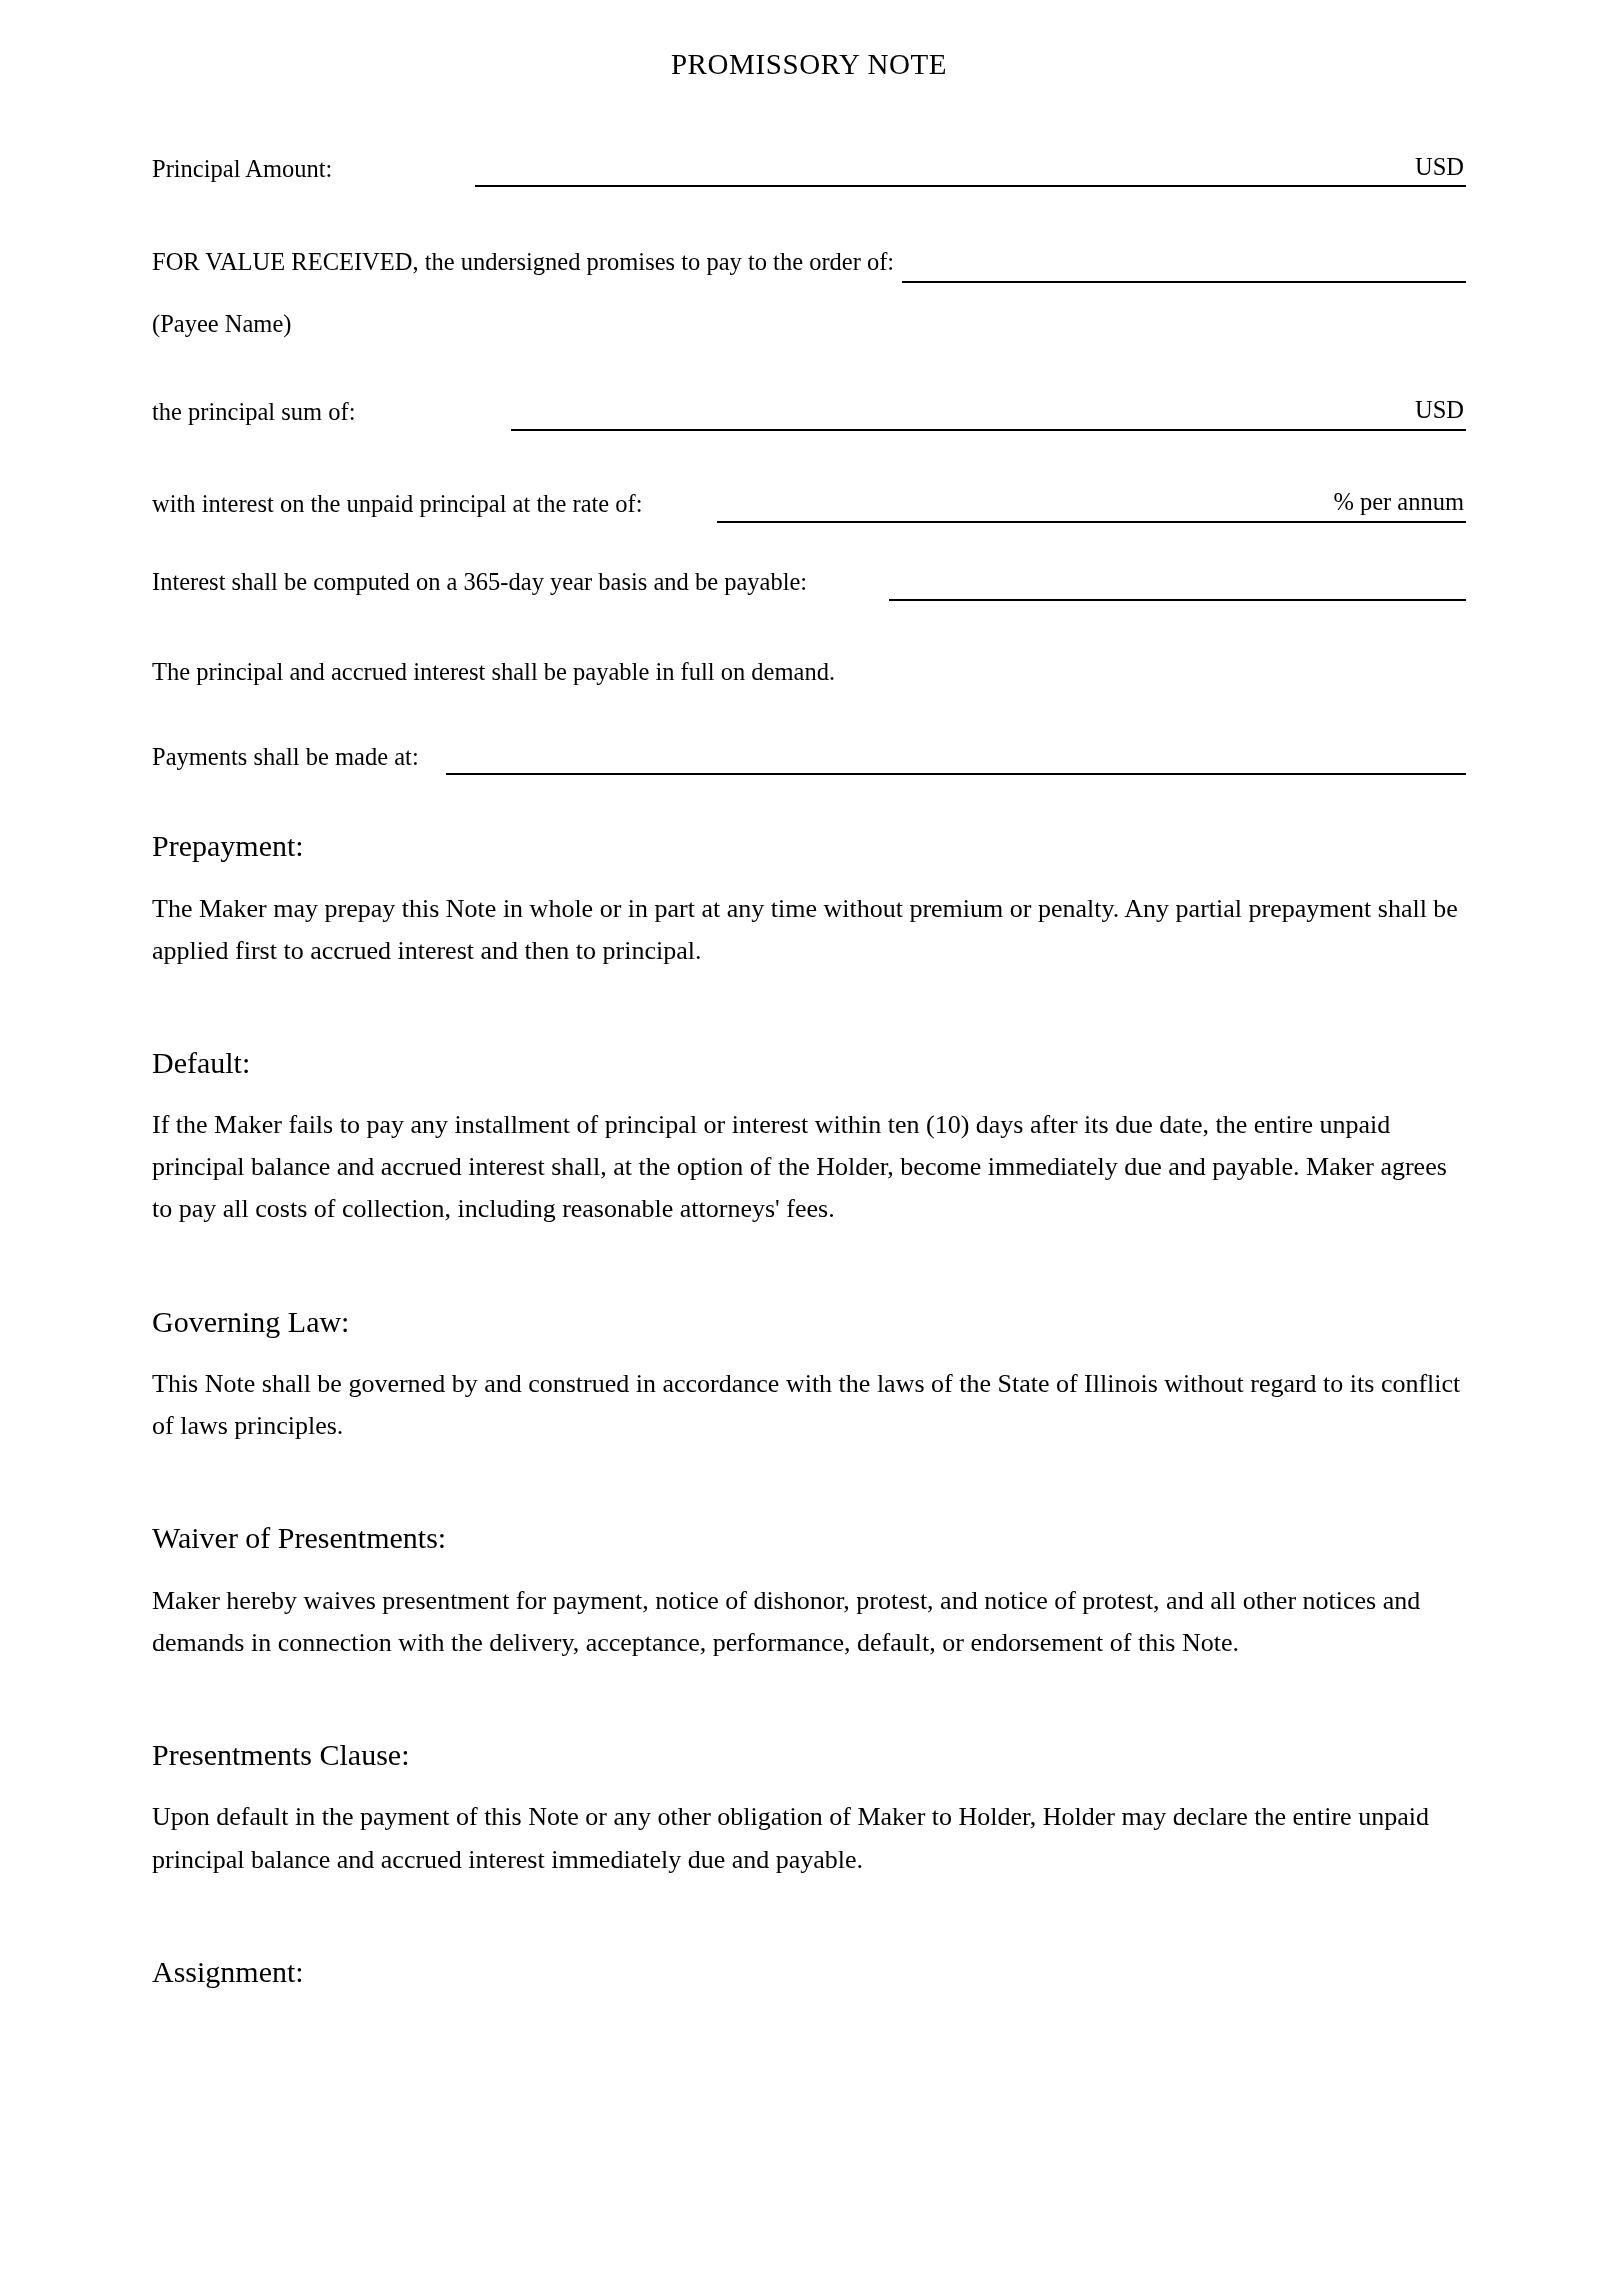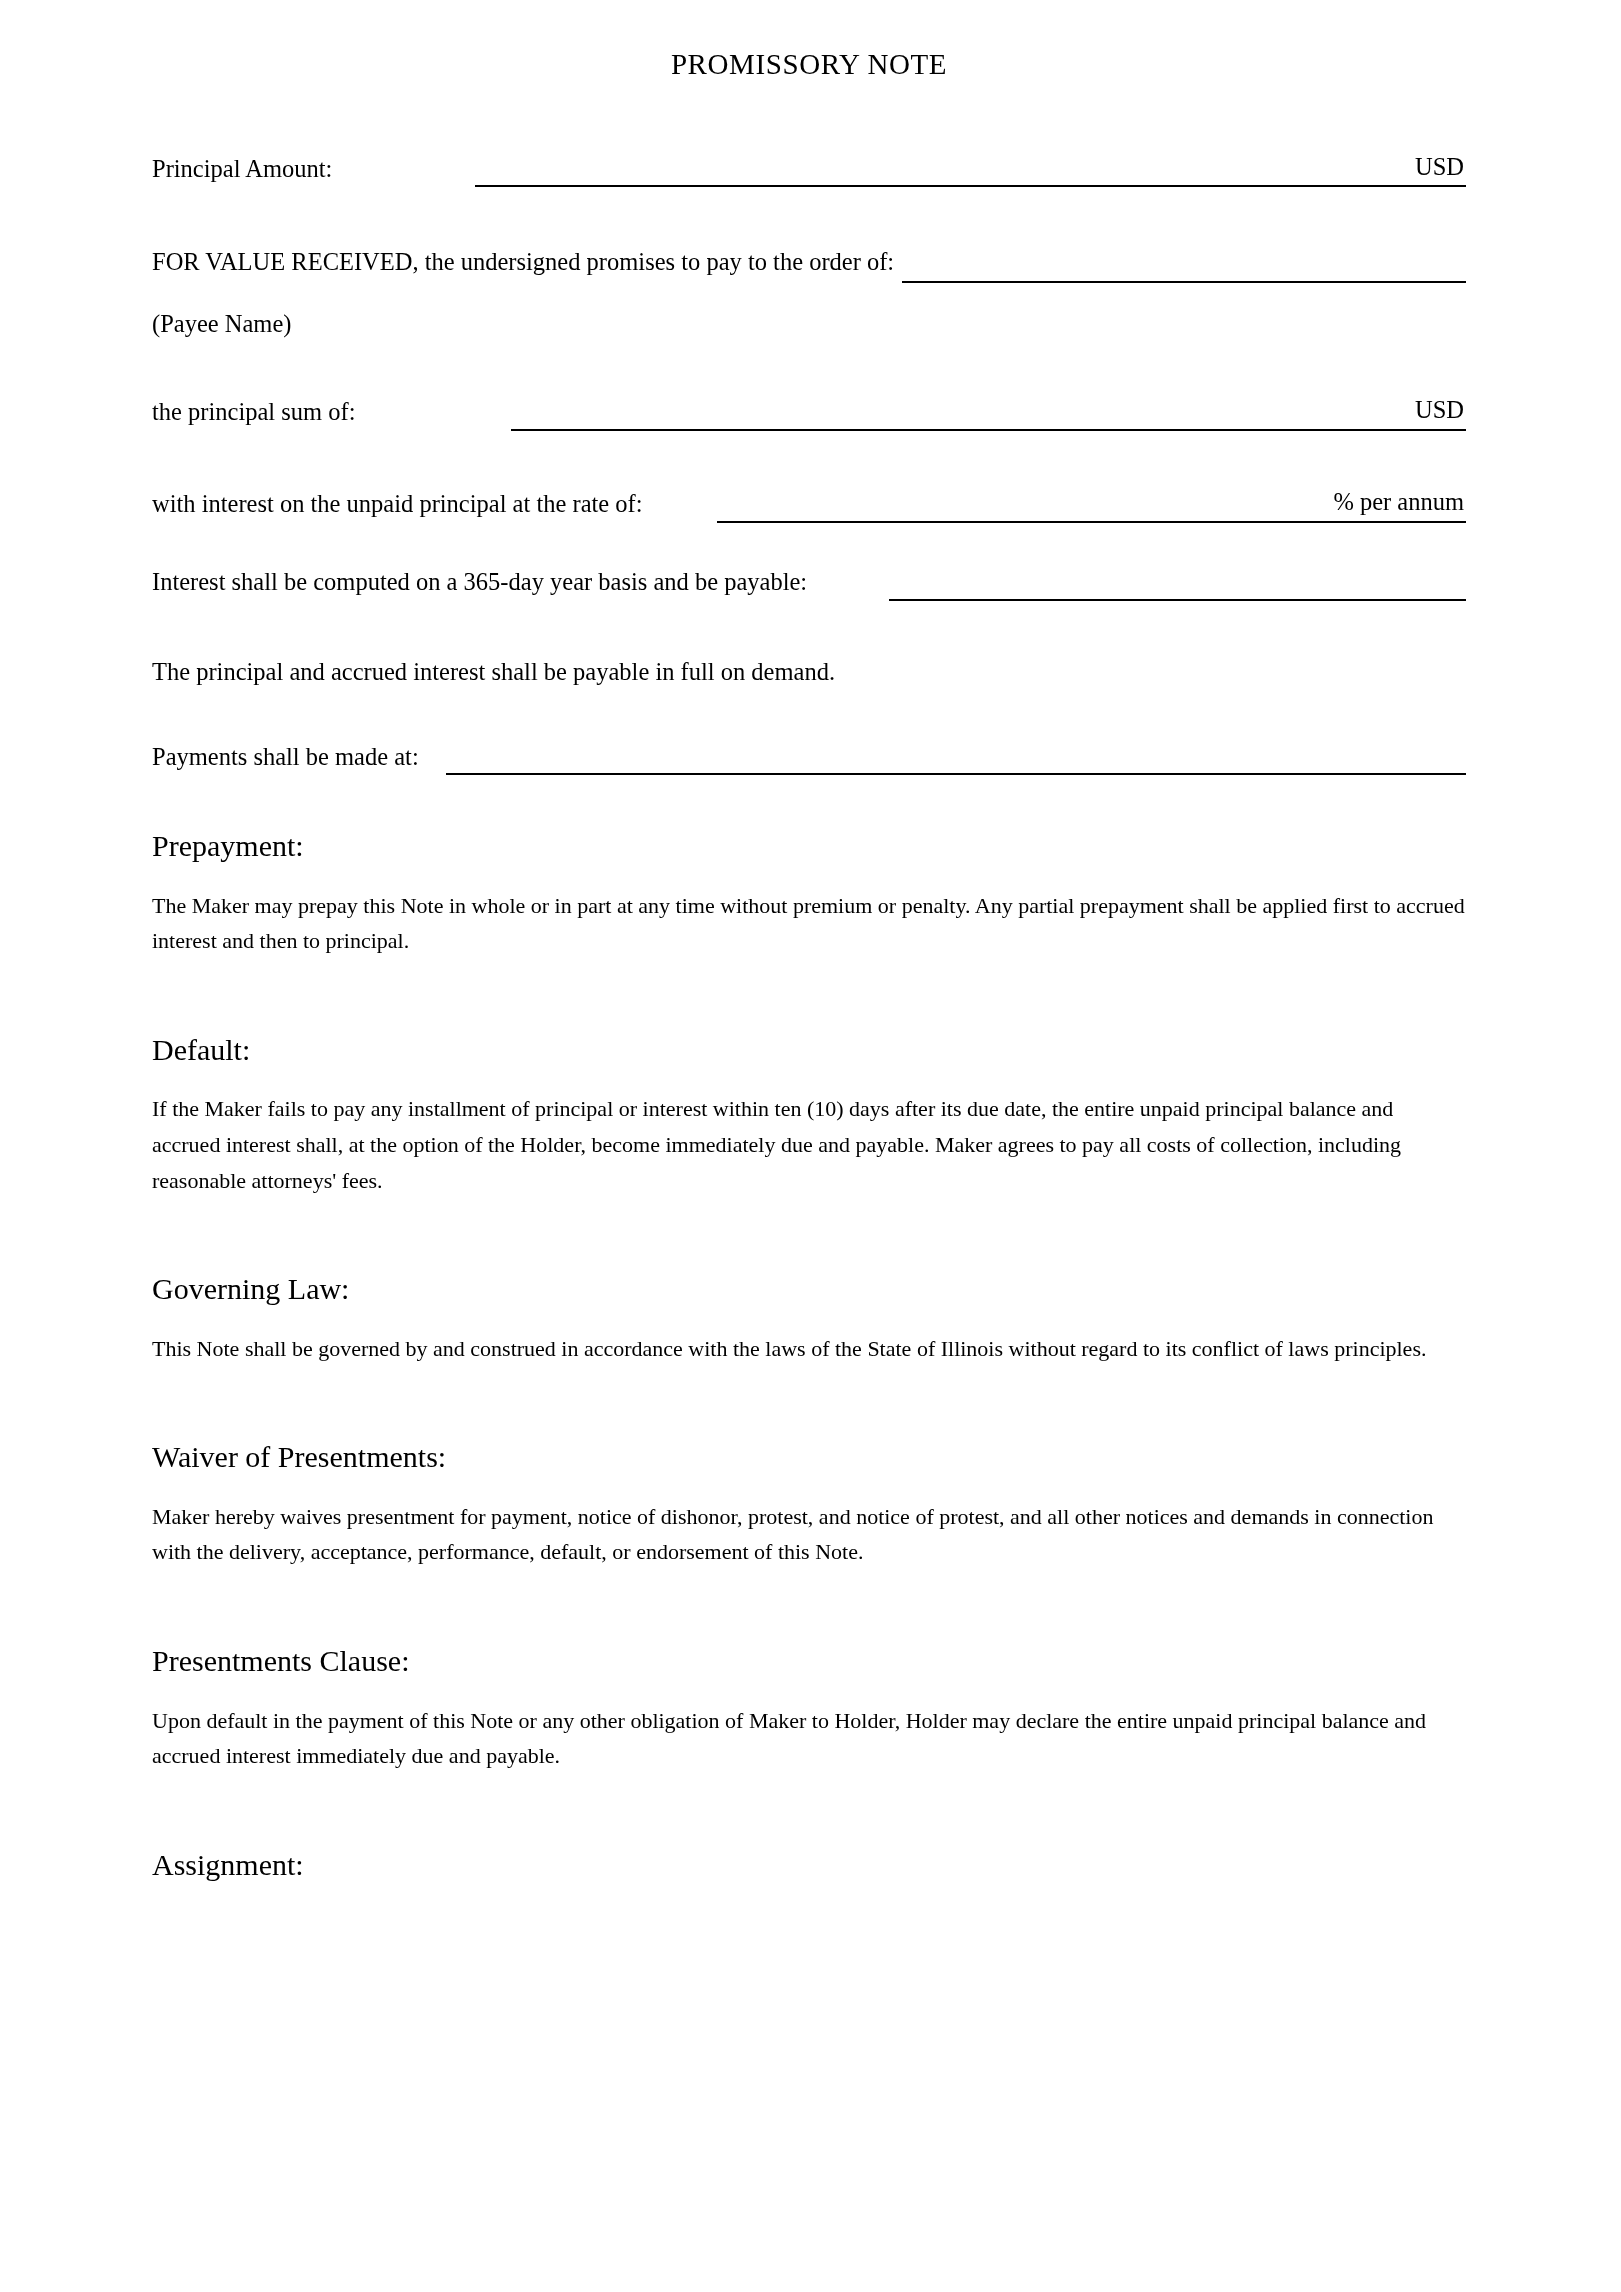--- a/index.html
+++ b/index.html
@@ -71,21 +71,21 @@
   .gap-principal   { width: 143px; }
   .gap-order       { width: 7.8px;   }
   .gap-sum         { width: 156px; }
   .gap-rate        { width: 74px;  }
   .gap-computed    { width: 82px;  }
   .gap-payments    { width: 27.4px;  }
   .spacer { flex: 0 0 auto; }
 
   
   .para {
-    font-size: 22px;
+    font-size: 26px;
     line-height: 1.62;
     margin: 0;
     text-align: left;
   }
   .section-heading {
     font-size: 30px;
     line-height: 1.0;
     margin: 0;
   }
   .plain-line {

